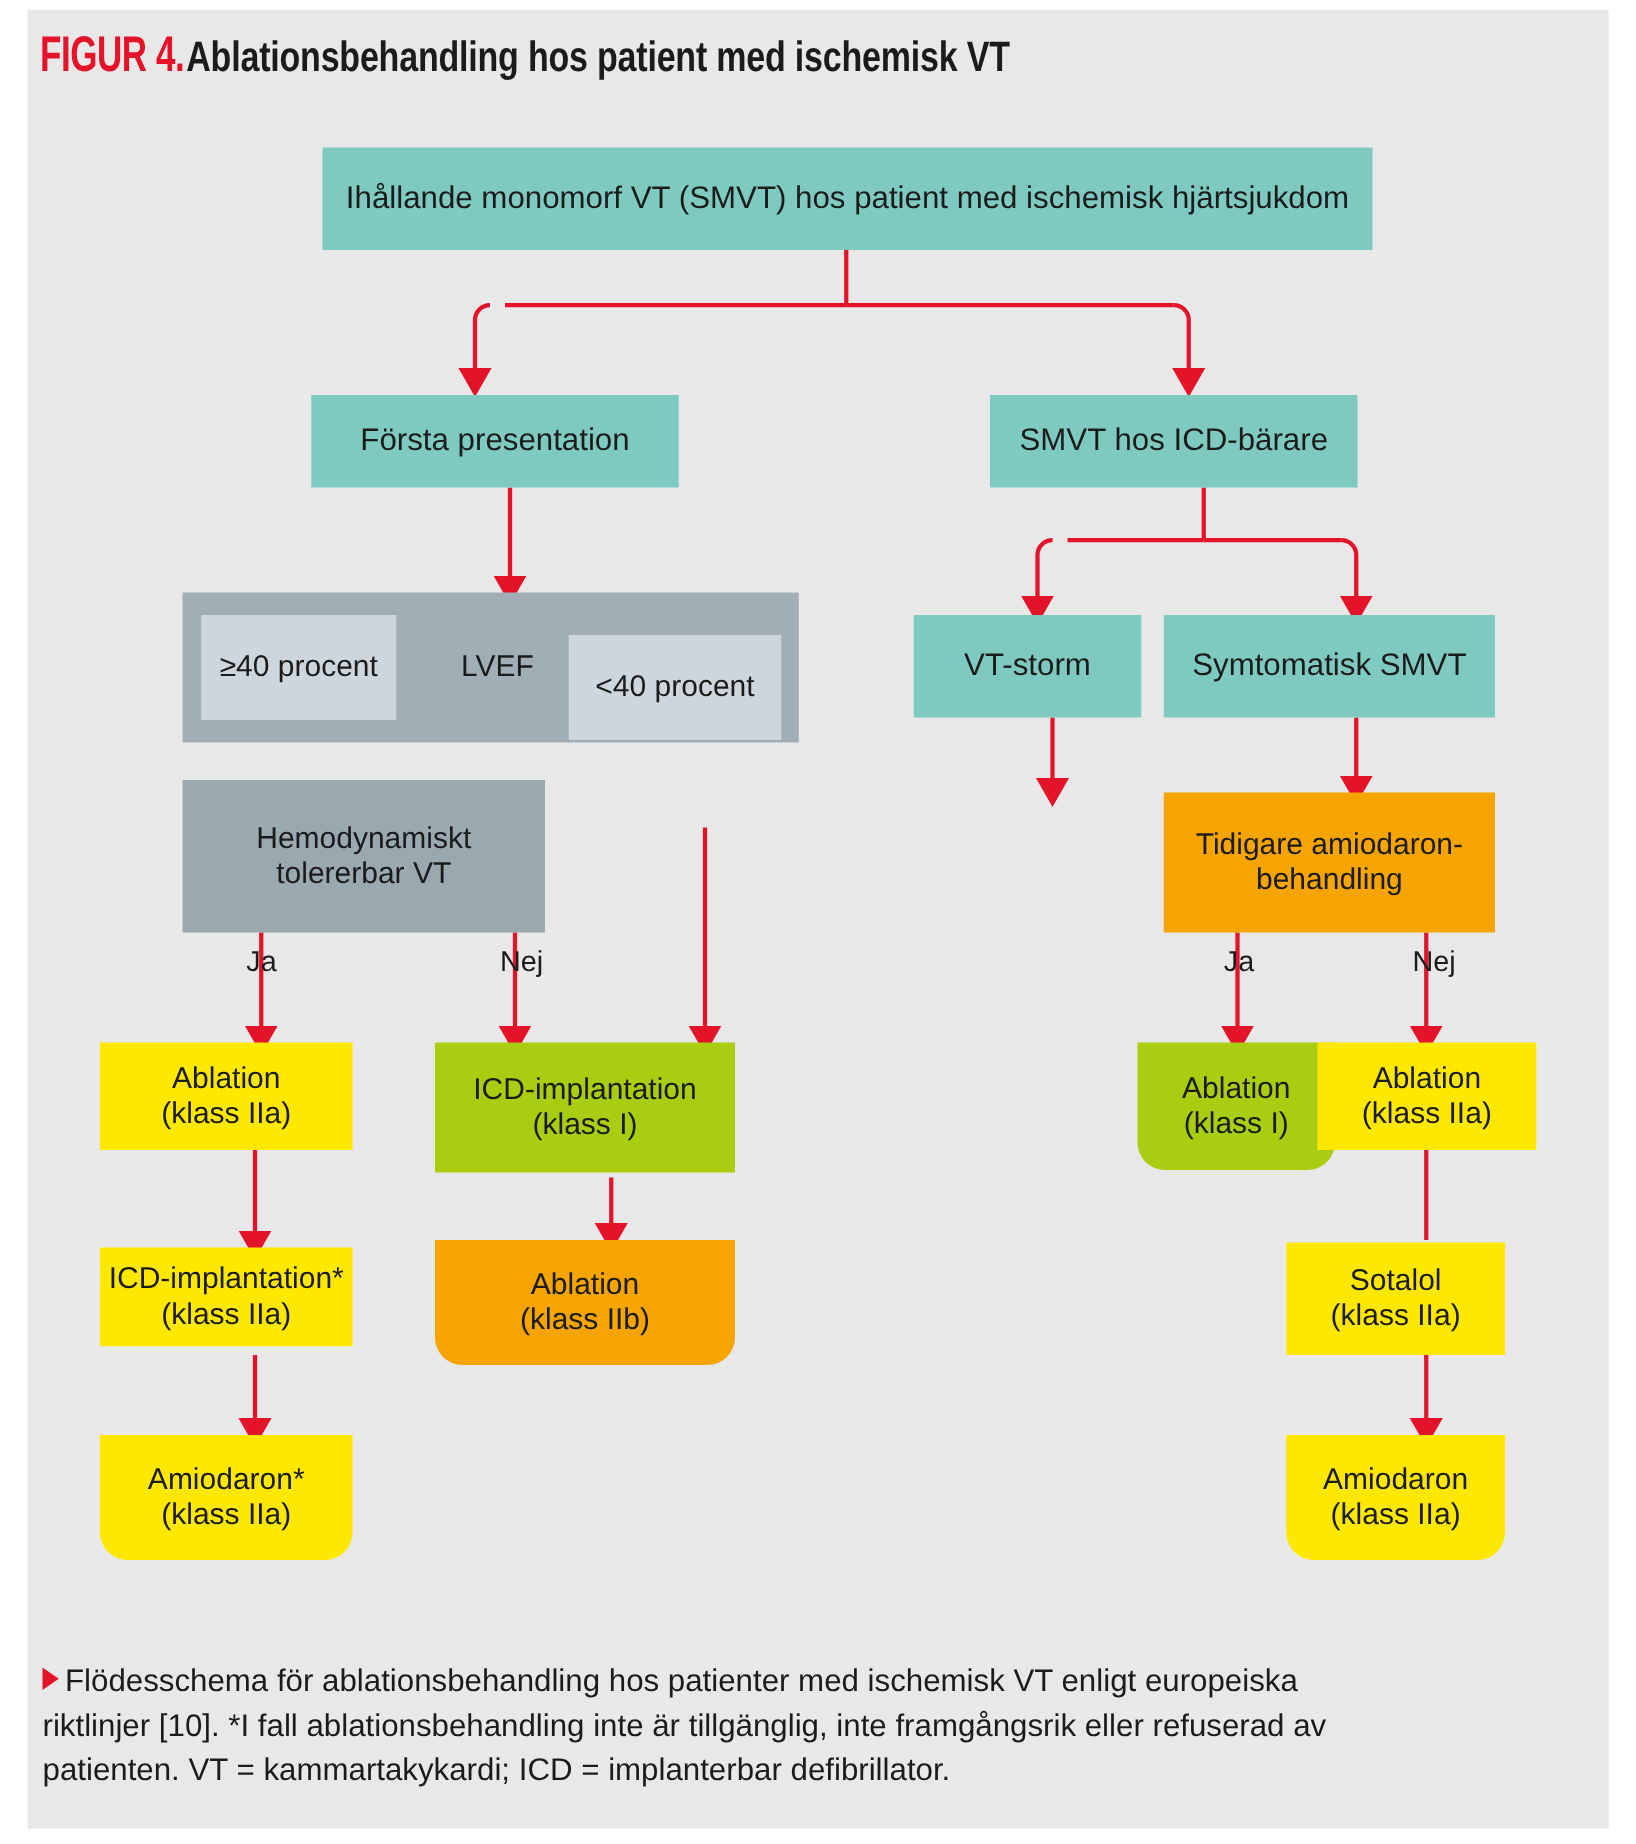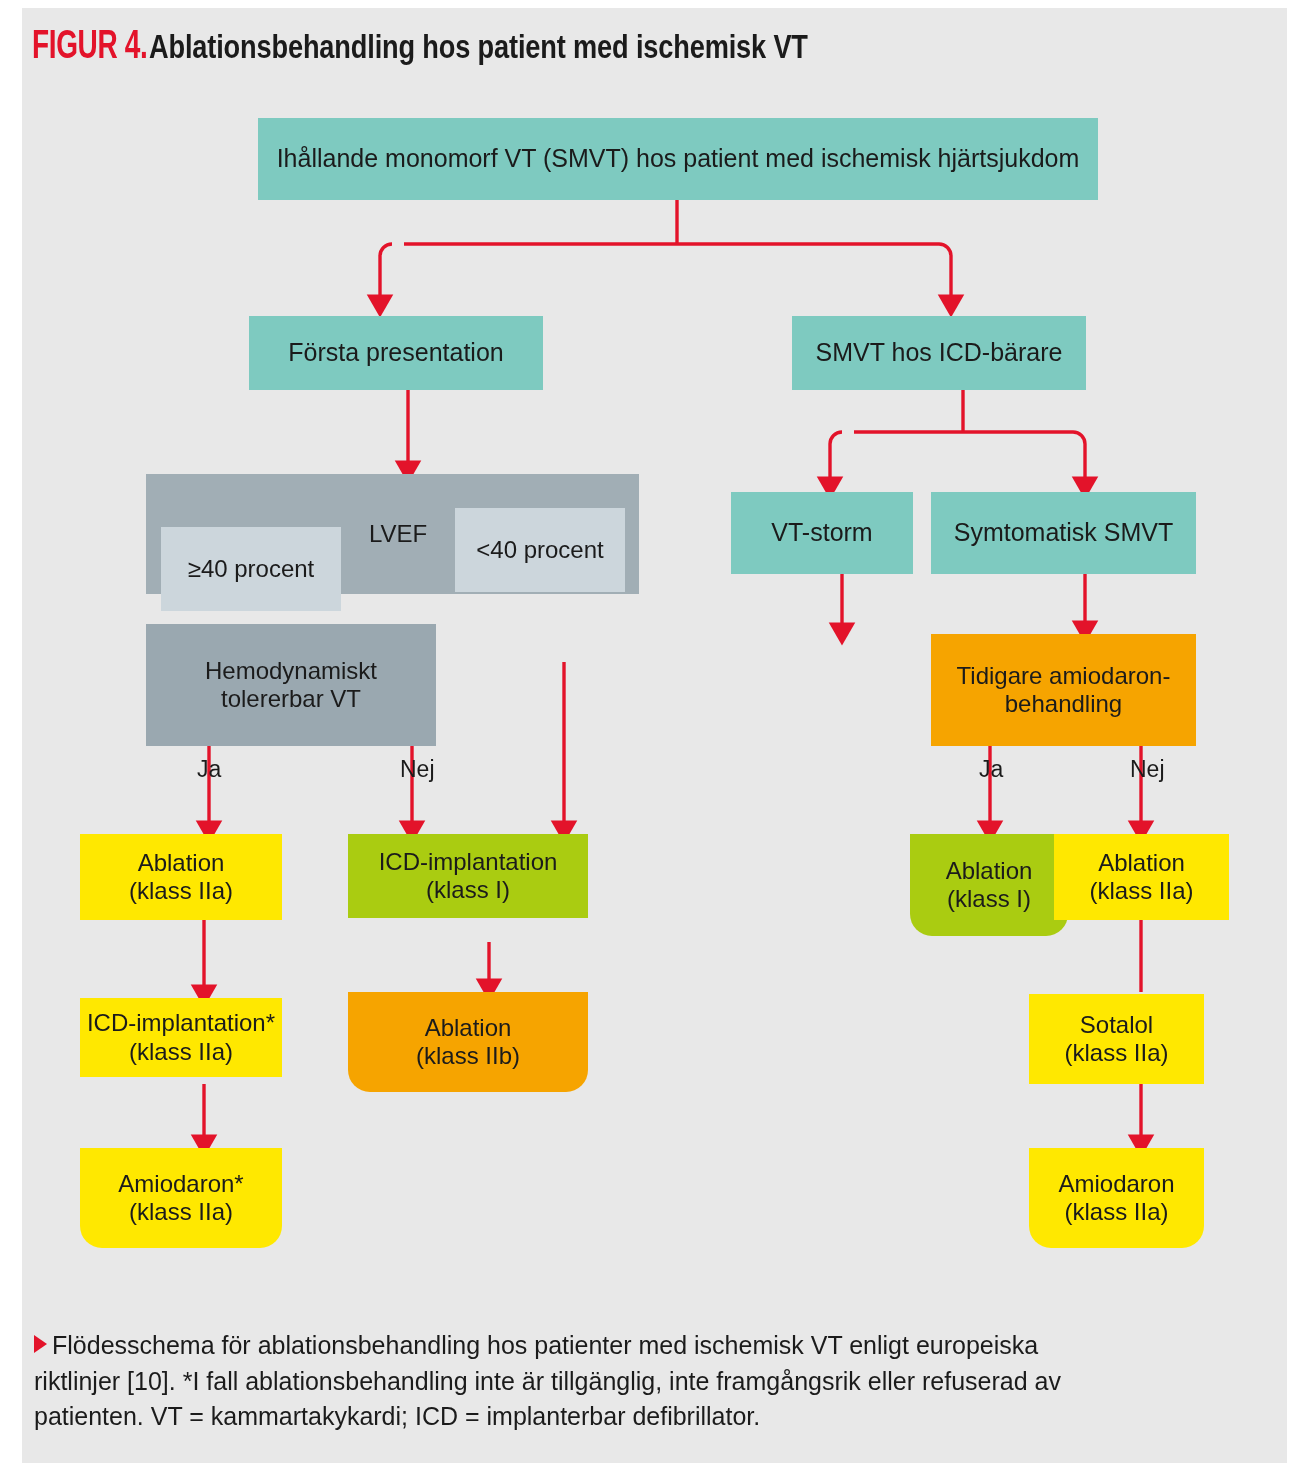--- a/index.html
+++ b/index.html
@@ -170,21 +170,21 @@
 
     <div class="node teal t24" style="left:227px;top:222px;width:294px;height:74px;">
       <span>Första presentation</span>
     </div>
 
     <div class="node teal t24" style="left:770px;top:222px;width:294px;height:74px;">
       <span>SMVT hos ICD-bärare</span>
     </div>
 
     <div class="node grayouter" style="left:124px;top:380px;width:493px;height:120px;"></div>
-    <div class="node grayinner t23" style="left:139px;top:398px;width:180px;height:84px;margin-top:35px;">
+    <div class="node grayinner t23" style="left:139px;top:398px;width:156px;height:84px;">
       <span>≥40 procent</span>
     </div>
     <div class="node t23" style="left:319px;top:398px;width:114px;height:84px;background:transparent;">
       <span>LVEF</span>
     </div>
     <div class="node grayinner t23" style="left:433px;top:398px;width:170px;height:84px;margin-top:16px;">
       <span>&lt;40 procent</span>
     </div>
 
     <div class="node graymid t23" style="left:124px;top:530px;width:290px;height:122px;flex-direction:column;">
@@ -209,21 +209,21 @@
     <div class="edgelabel" style="left:175px;top:662px;">Ja</div>
     <div class="edgelabel" style="left:378px;top:662px;">Nej</div>
     <div class="edgelabel" style="left:957px;top:662px;">Ja</div>
     <div class="edgelabel" style="left:1108px;top:662px;">Nej</div>
 
     <div class="node yellow t23" style="left:58px;top:740px;width:202px;height:86px;flex-direction:column;">
       <span>Ablation</span>
       <span>(klass IIa)</span>
     </div>
 
-    <div class="node green t23" style="left:326px;top:740px;width:240px;height:84px;flex-direction:column;">
+    <div class="node green t23" style="left:326px;top:740px;width:240px;height:104px;flex-direction:column;">
       <span>ICD-implantation</span>
       <span>(klass I)</span>
     </div>
 
     <div class="node yellow t23" style="left:58px;top:904px;width:202px;height:79px;flex-direction:column;">
       <span>ICD-implantation*</span>
       <span>(klass IIa)</span>
     </div>
 
     <div class="node orange rb t23" style="left:326px;top:898px;width:240px;height:100px;flex-direction:column;">

